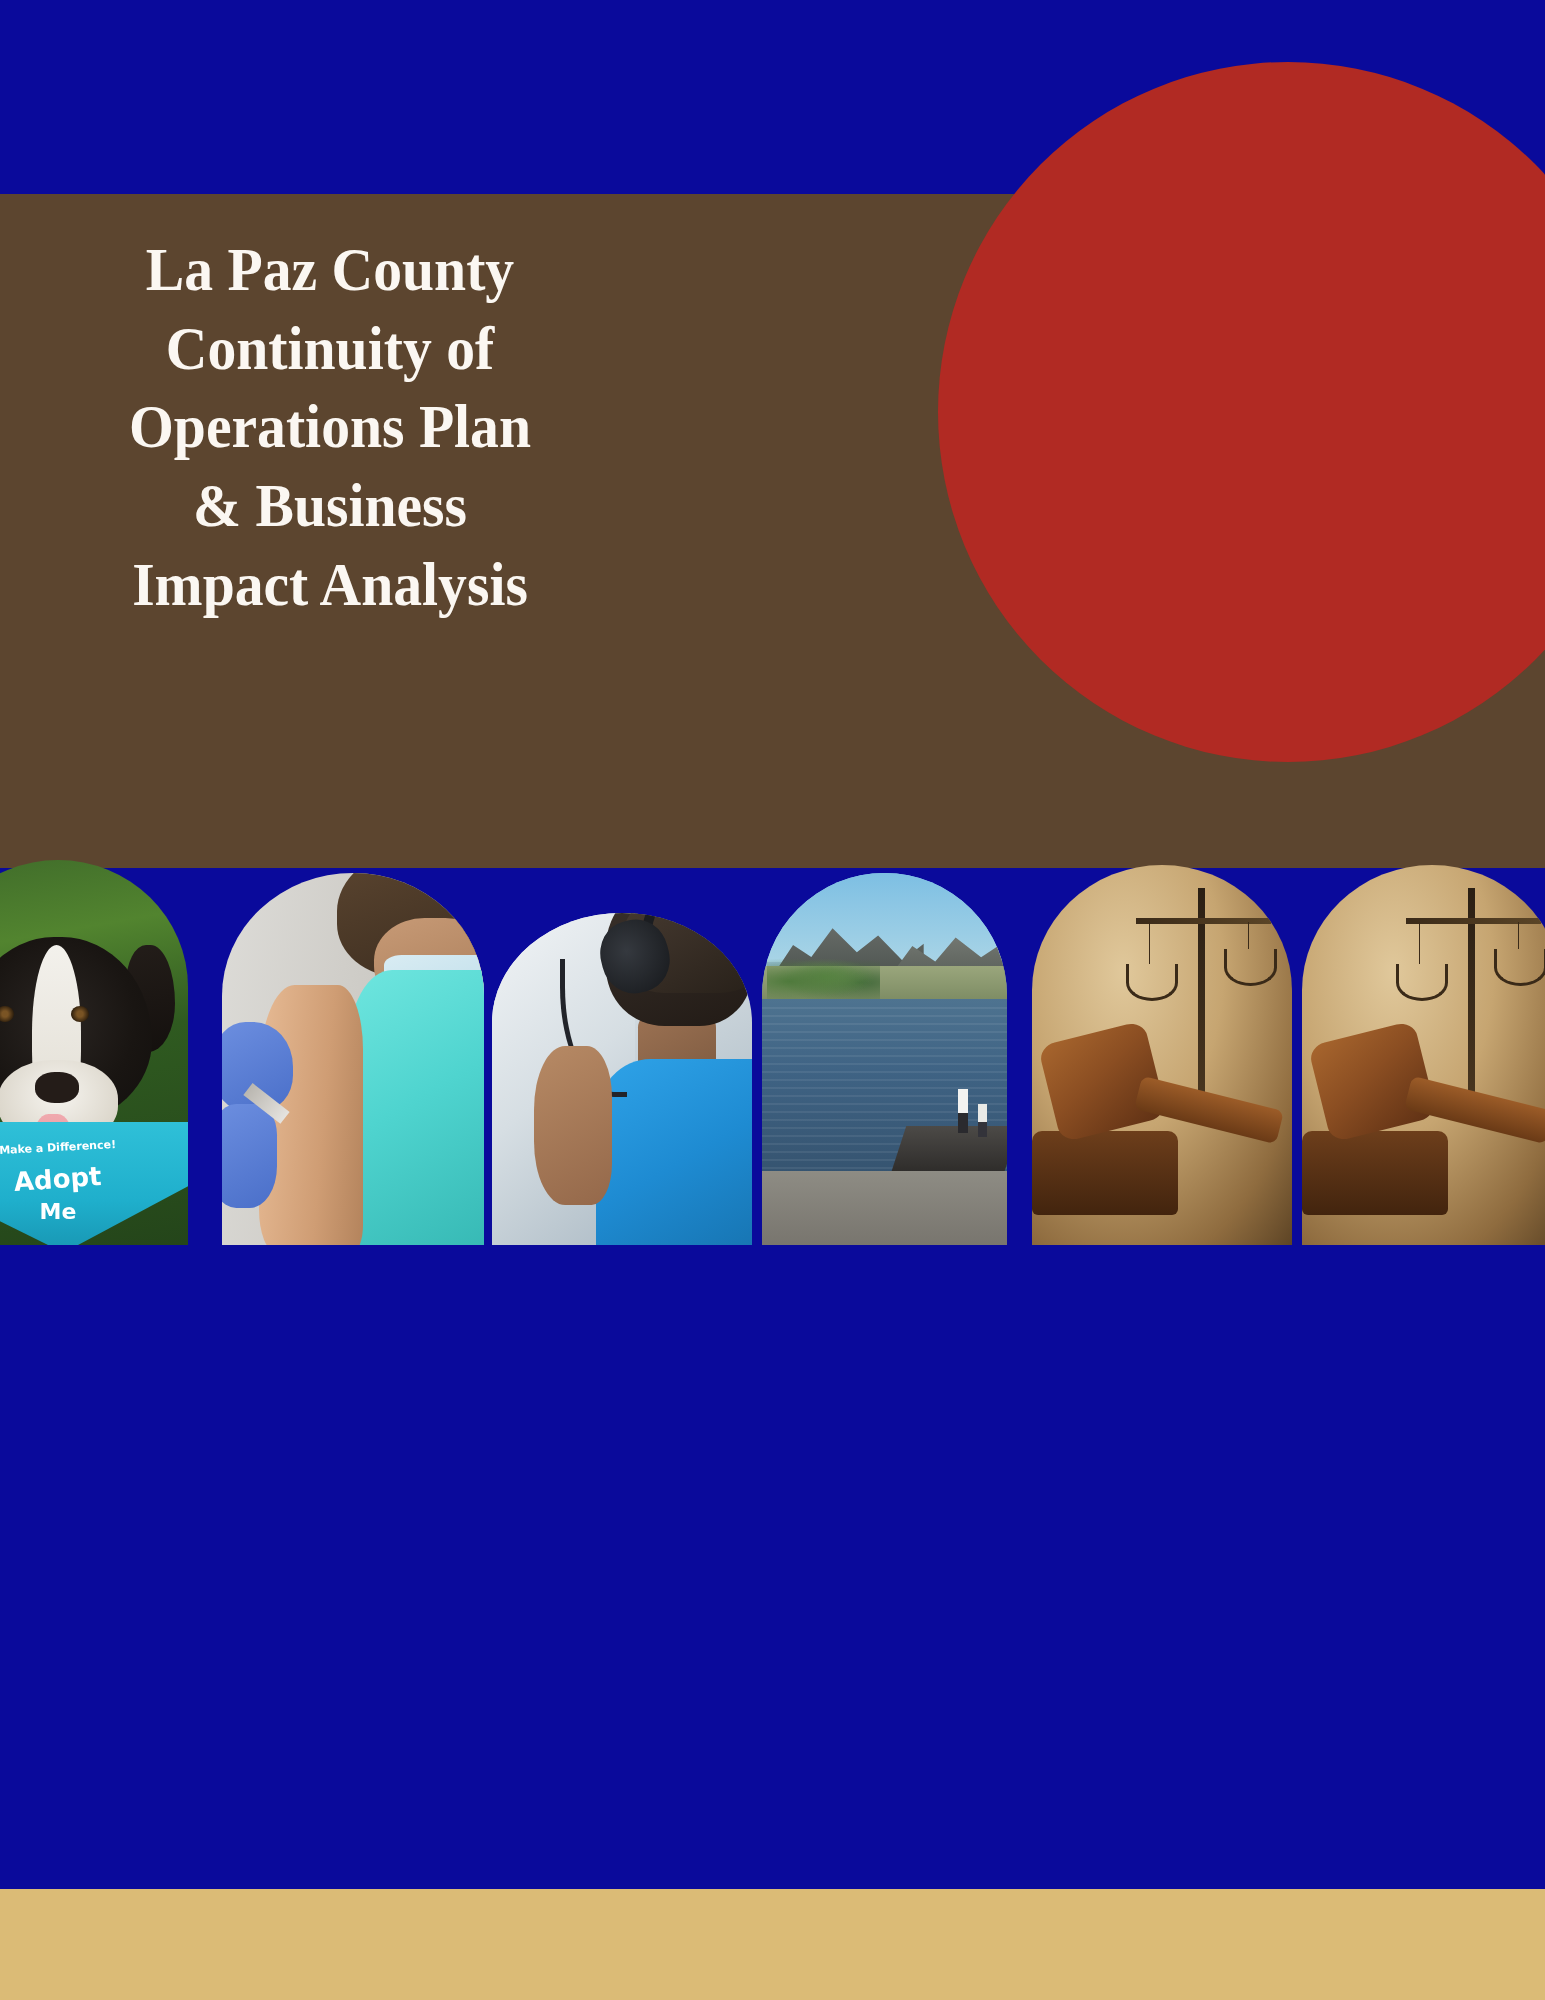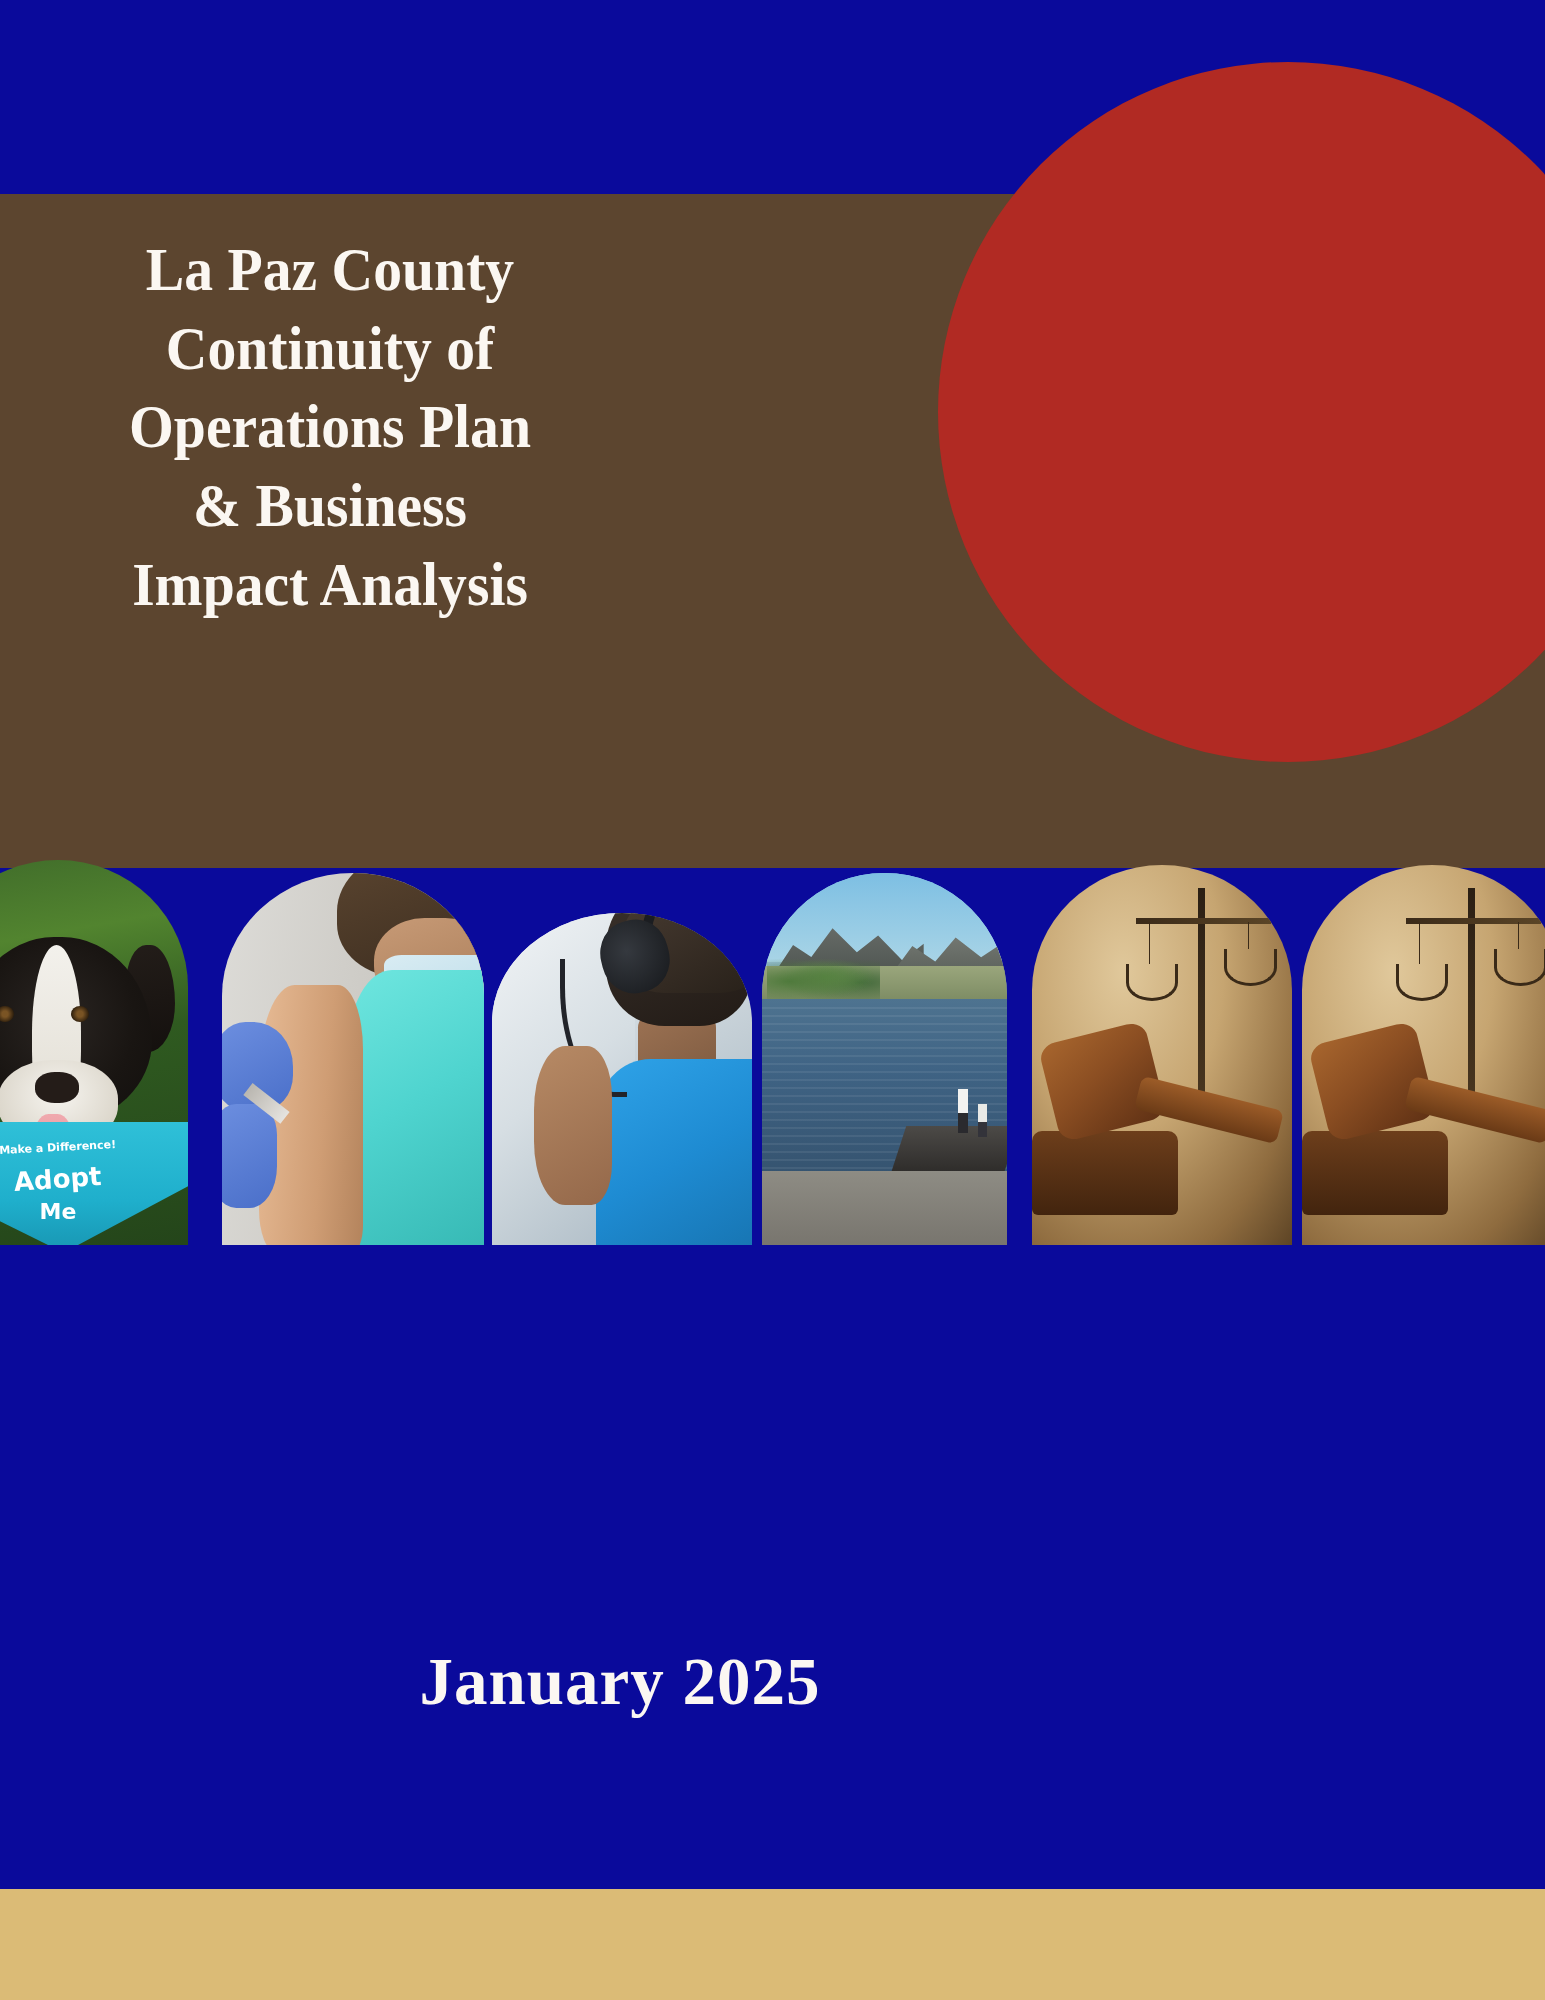--- a/index.html
+++ b/index.html
@@ -456,17 +456,16 @@
         <div class="law-pan l"></div>
         <div class="law-pan r"></div>
         <div class="law-block"></div>
         <div class="law-gavel-head"></div>
         <div class="law-gavel-handle"></div>
       </div>
     </div>
 
   </div>
 
-  <div class="date-line">January 2025</div>
 
   <div class="gold-band"></div>
 
 </div>
 
 </body></html>

